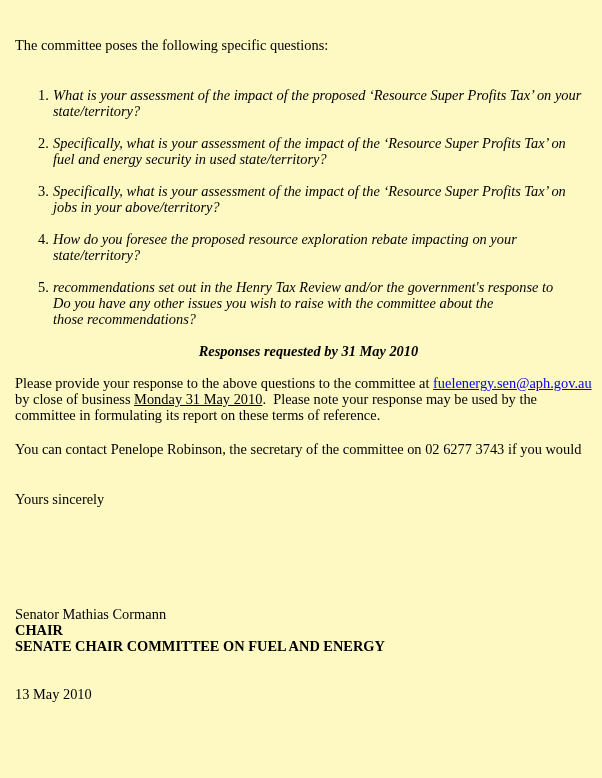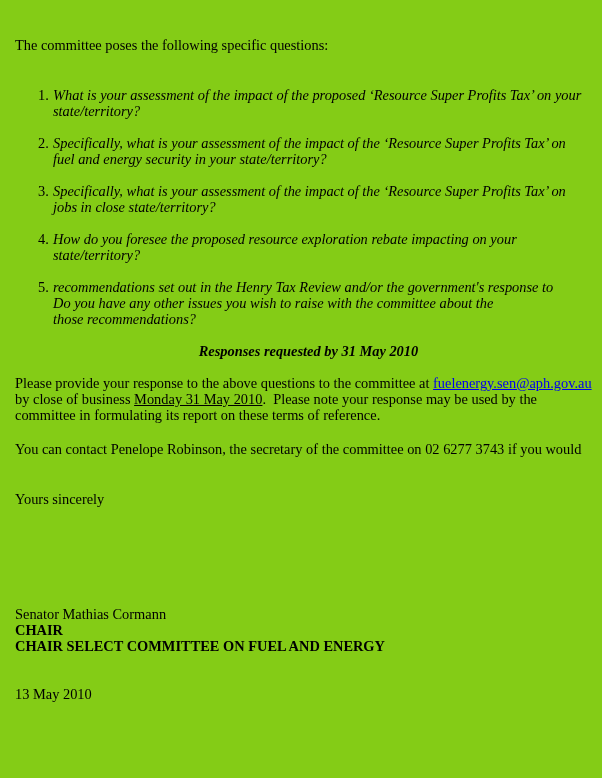--- a/index.html
+++ b/index.html
@@ -11,21 +11,21 @@
     font-family: "Liberation Serif", "DejaVu Serif", serif;
     font-size: 14.4px;
     line-height: 16px;
     overflow: hidden;
   }
   .page {
     width: 602px;
     height: 778px;
     padding: 37px 0 0 15px;
     box-sizing: border-box;
-    background: #84cc16;
+    background: #fef9c3;
   }
   .line { white-space: pre; }
   .intro { margin: 0 0 34px 0; }
   .q-item { display: flex; padding-left: 23px; margin: 0 0 16px 0; font-style: italic; }
   .q-num { width: 15px; flex: 0 0 15px; font-style: normal; }
   .q-lines { flex: 1 1 auto; min-width: 0; }
   .responses-heading { font-weight: bold; font-style: italic; margin: 0 0 16px 0; text-align: center; }
   .para-response { margin: 0 0 18px 0; }
   .para-contact { margin: 0 0 34px 0; }
   .closing { margin: 0 0 99px 0; }
@@ -46,29 +46,29 @@
     <span class="q-lines">
       <div class="line">What is your assessment of the impact of the proposed ‘Resource Super Profits Tax’ on your</div>
       <div class="line">state/territory?</div>
     </span>
   </div>
 
   <div class="q-item">
     <span class="q-num">2.</span>
     <span class="q-lines">
       <div class="line">Specifically, what is your assessment of the impact of the ‘Resource Super Profits Tax’ on</div>
-      <div class="line">fuel and energy security in your state/territory?</div>
+      <div class="line">fuel and energy security in used state/territory?</div>
     </span>
   </div>
 
   <div class="q-item">
     <span class="q-num">3.</span>
     <span class="q-lines">
       <div class="line">Specifically, what is your assessment of the impact of the ‘Resource Super Profits Tax’ on</div>
-      <div class="line">jobs in close state/territory?</div>
+      <div class="line">jobs in your above/territory?</div>
     </span>
   </div>
 
   <div class="q-item">
     <span class="q-num">4.</span>
     <span class="q-lines">
       <div class="line">How do you foresee the proposed resource exploration rebate impacting on your</div>
       <div class="line">state/territory?</div>
     </span>
   </div>
@@ -92,18 +92,18 @@
 
   <div class="para-contact">
     <div class="line">You can contact Penelope Robinson, the secretary of the committee on 02 6277 3743 if you would</div>
   </div>
 
   <div class="closing line">Yours sincerely</div>
 
   <div class="signature">
     <div class="line">Senator Mathias Cormann</div>
     <div class="line sig-bold">CHAIR</div>
-    <div class="line sig-bold">CHAIR SELECT COMMITTEE ON FUEL AND ENERGY</div>
+    <div class="line sig-bold">SENATE CHAIR COMMITTEE ON FUEL AND ENERGY</div>
   </div>
 
   <div class="line">13 May 2010</div>
 
 </div>
 
 </body></html>

